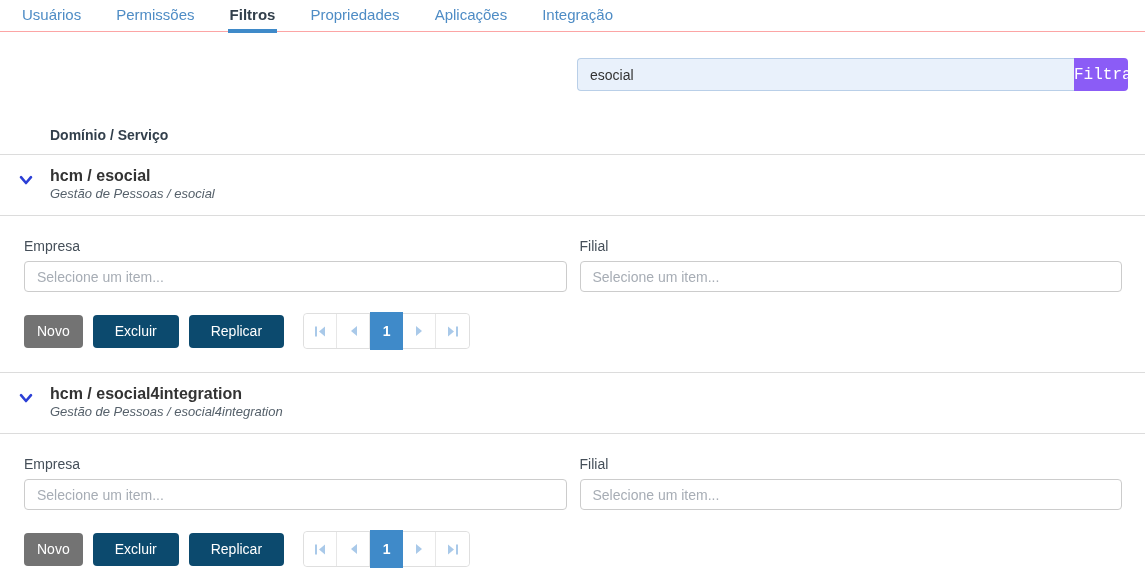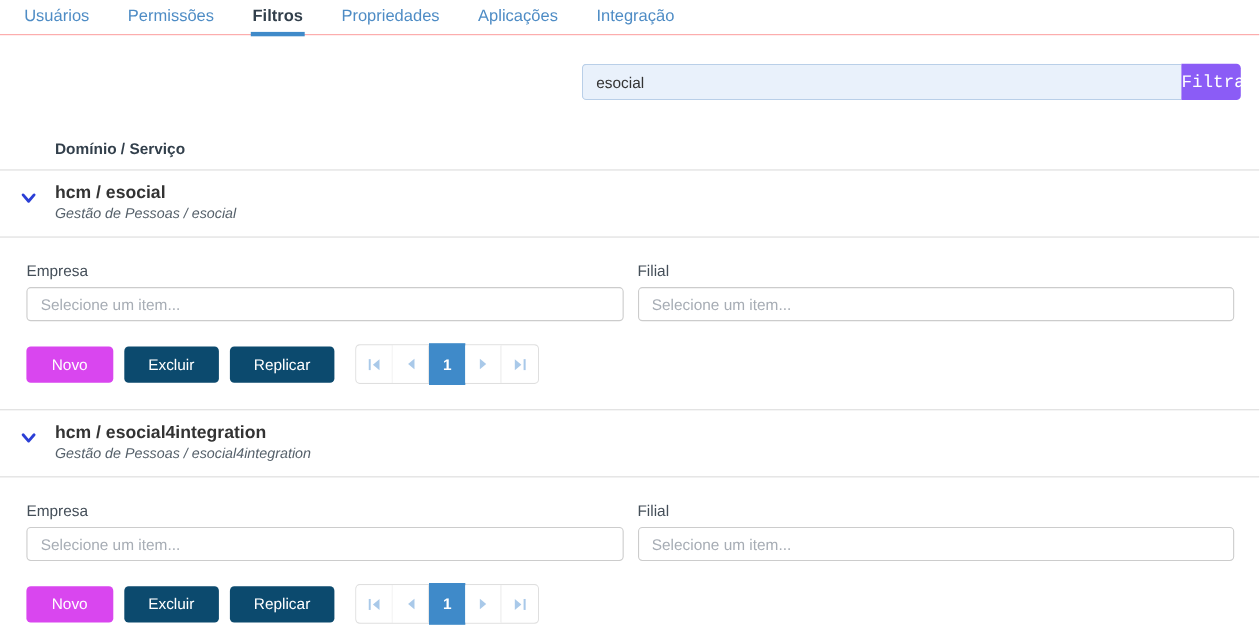--- a/index.html
+++ b/index.html
@@ -8,21 +8,21 @@
 
   
   .tabbar { display: flex; align-items: flex-end; padding-left: 20px;
     border-bottom: 1px solid #fca5a5; height: 32px; }
   .tab { font-size: 15px; color: #4e8cc5; padding: 7px 2px 6px; margin-right: 31px;
     border-bottom: 4px solid transparent; margin-bottom: -2px; cursor: pointer; white-space: nowrap; }
   .tab.active { color: #323f4b; font-weight: bold; border-bottom-color: #3f8ac9; }
 
   
   .search-row { display: flex; justify-content: flex-end; padding: 26px 17px 0 0; }
-  .search-group { display: flex; width: 599px; height: 33px; }
+  .search-group { display: flex; width: 551px; height: 33px; }
   .search-input { flex: 1; height: 33px; background: #e9f1fb; border: 1px solid #b9cfe8;
     border-right: none; border-radius: 4px 0 0 4px; padding: 0 12px; font-size: 14px;
     color: #333; outline: none; font-family: inherit; }
   .search-btn { width: 54px; height: 33px; background: #8b5cf6; color: #fff; border: none;
     border-radius: 0 4px 4px 0; font-size: 16px; cursor: pointer; font-family: Liberation Mono, monospace; }
 
   
   .col-header { margin: 36px 0 0 50px; font-size: 14px; font-weight: bold; color: #323f4b; }
   .hr { height: 1px; background: #dcdcdc; width: 100%; }
   .hr-top { margin-top: 11px; }
@@ -40,21 +40,21 @@
   .field { flex: 1; }
   .field-label { font-size: 14px; color: #454f59; margin-bottom: 7px; }
   .field-input { width: 100%; height: 31px; border: 1px solid #ccc; border-radius: 4px;
     padding: 0 12px; font-size: 14px; color: #ef4444; outline: none; font-family: inherit; }
   .field-input::placeholder { color: #a7adb5; opacity: 1; }
   .search-input::placeholder { color: #a7adb5; opacity: 1; }
 
   .actions-row { display: flex; align-items: center; margin-top: 21px; }
   .btn { height: 33px; border: none; border-radius: 4px; color: #fff; font-size: 14px;
     padding: 0 22px; margin-right: 10px; cursor: pointer; font-family: inherit; }
-  .btn-primary { background: #d946ef; padding: 0 23px; }
+  .btn-primary { background: #737373; padding: 0 13px; }
   .btn-secondary { background: #0c4a6e; }
 
   .pager { display: flex; margin-left: 9px; border: 1px solid #dfdfdf; border-radius: 4px;
     background: #fff; overflow: visible; }
   .pg-cell { width: 33px; height: 34px; display: flex; align-items: center; justify-content: center;
     border: none; background: #fff; cursor: pointer; border-right: 1px solid #e7e7e7; padding: 0; }
   .pg-cell:first-child { border-radius: 4px 0 0 4px; }
   .pg-cell:last-child  { border-right: none; border-radius: 0 4px 4px 0; }
   .pg-cell.active { background: #3f8ac9; color: #fff; font-size: 14px; font-weight: bold;
     height: 38px; margin: -2px 0; border-right: none; font-family: inherit; }

